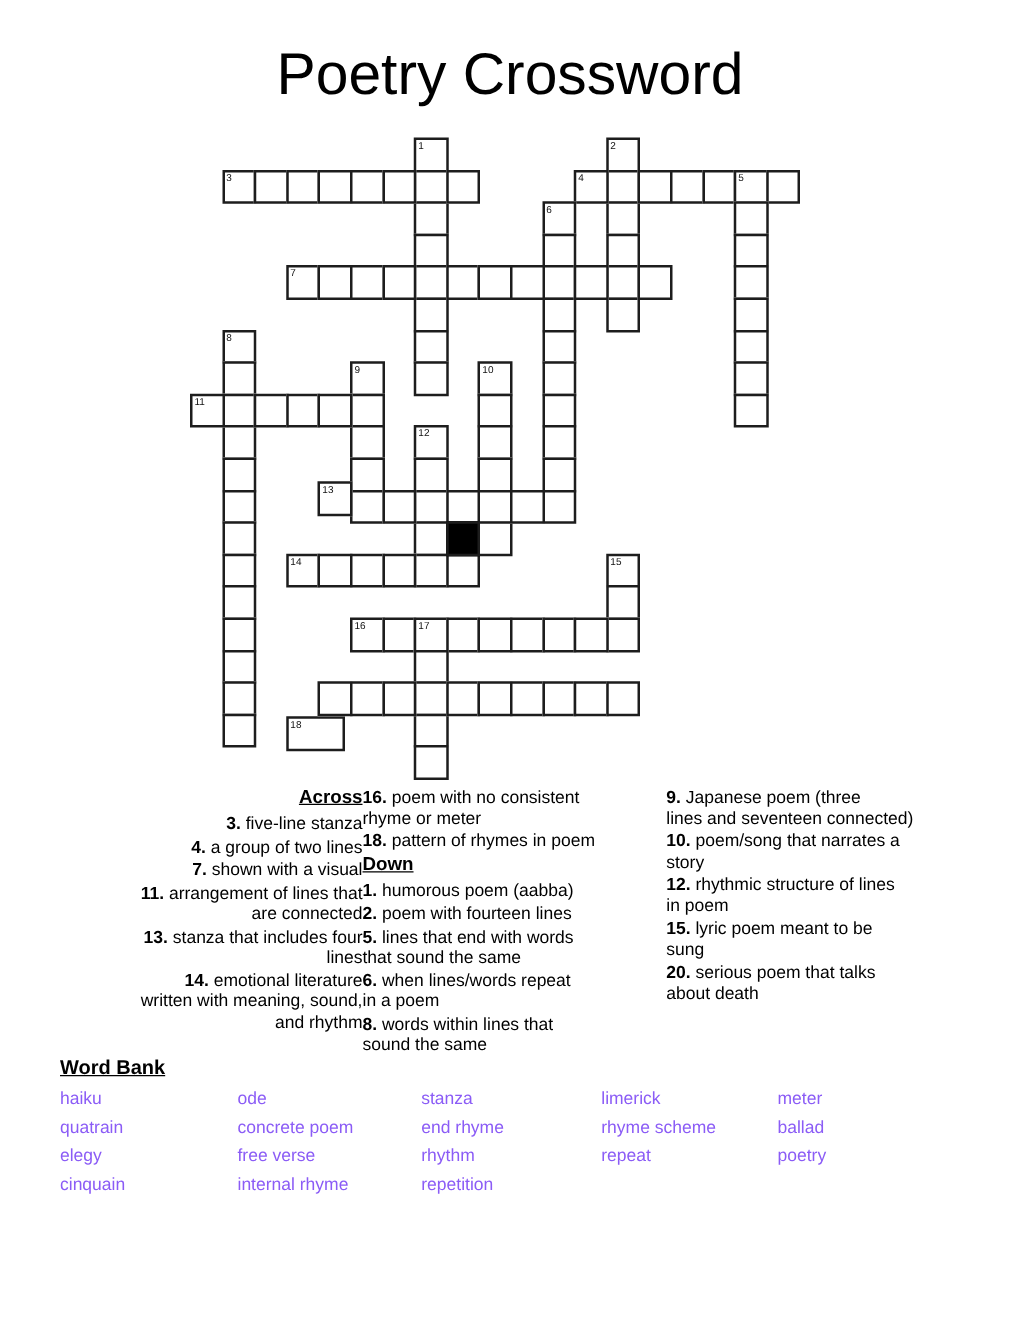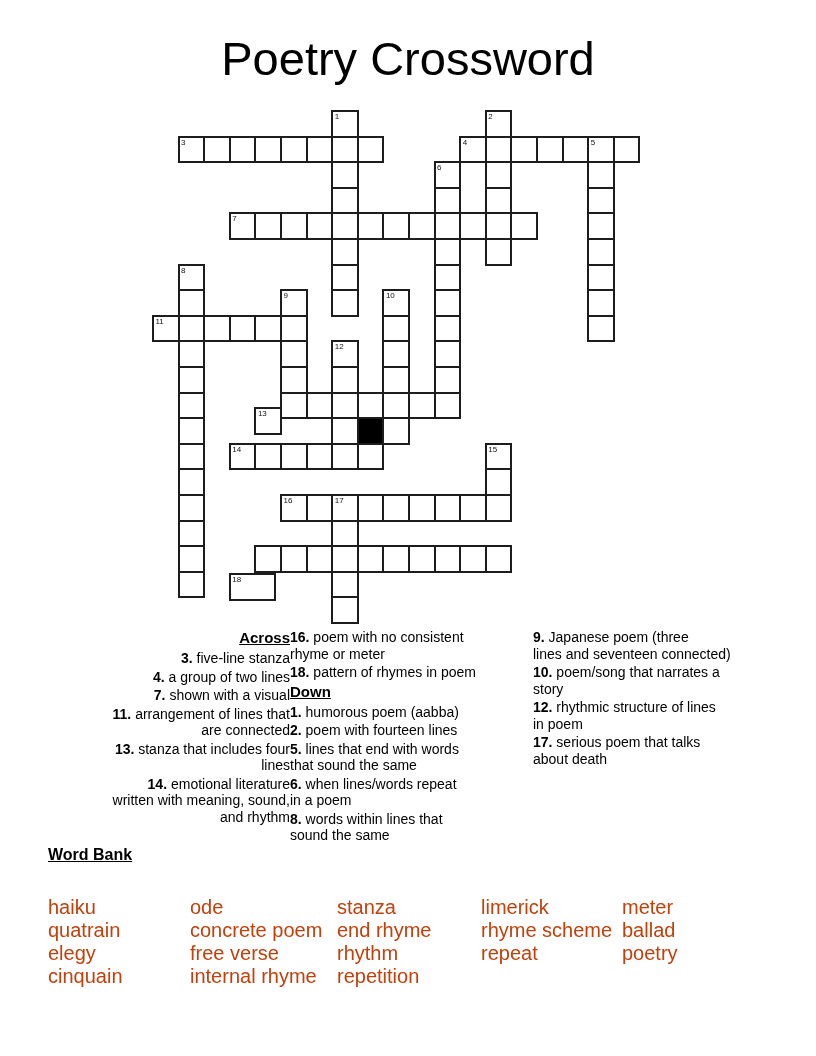--- a/index.html
+++ b/index.html
@@ -33,21 +33,21 @@
     margin:0 0 4px 0;line-height:17px;
   }
   .clue{margin:0 0 2px 0;}
   .clue .cnum{font-weight:700;}
   .clue .ctext{white-space:pre-line;}
   
   .wb-title{
     position:absolute;left:48px;top:846px;font-size:16px;font-weight:700;
     text-decoration:underline;line-height:18px;margin:0;color:#000;
   }
-  .wb-col{position:absolute;top:896px;font-size:20px;line-height:23px;color:#c2410c;}
+  .wb-col{position:absolute;top:867px;font-size:14px;line-height:23px;color:#8b5cf6;}
   .wb-col.w1{left:48px;}
   .wb-col.w2{left:190px;}
   .wb-col.w3{left:337px;}
   .wb-col.w4{left:481px;}
   .wb-col.w5{left:622px;}
   .wb-word{margin:0;}
 </style>
 </head>
 <body>
 
@@ -159,21 +159,21 @@
       <div class="cell" style="left: 203.2px; top: 314.8px;"></div>
       <div class="cell" style="left: 228.8px; top: 314.8px;"></div>
       <div class="cell" style="left: 254.4px; top: 314.8px;"></div>
       <div class="cell" style="left: 331.2px; top: 340.4px; text-decoration: underline;">
         <span class="cellnum">12</span>
       </div>
       <div class="cell" style="left: 331.2px; top: 366px;"></div>
       <div class="cell" style="left: 331.2px; top: 391.6px;"></div>
       <div class="cell" style="left: 331.2px; top: 417.2px;"></div>
       <div class="cell" style="left: 331.2px; top: 442.8px;"></div>
-      <div class="cell" style="left: 254.4px; top: 407px;">
+      <div class="cell" style="left: 254.4px; top: 385px;">
         <span class="cellnum">13</span>
       </div>
       <div class="cell" style="left: 305.6px; top: 391.6px;"></div>
       <div class="cell" style="left: 356.8px; top: 391.6px;"></div>
       <div class="cell" style="left: 408px; top: 391.6px;"></div>
       <div class="cell" style="left: 228.8px; top: 442.8px;">
         <span class="cellnum">14</span>
       </div>
       <div class="cell" style="left: 254.4px; top: 442.8px;"></div>
       <div class="cell" style="left: 280px; top: 442.8px;"></div>
@@ -242,21 +242,23 @@
       <p class="clue"><span class="cnum">8. </span><span class="ctext">words within lines that
 sound the same</span></p>
     </div>
   <div class="clue-col c3">
       <p class="clue"><span class="cnum">9. </span><span class="ctext">Japanese poem (three
 lines and seventeen connected)</span></p>
       <p class="clue"><span class="cnum">10. </span><span class="ctext">poem/song that narrates a
 story</span></p>
       <p class="clue"><span class="cnum">12. </span><span class="ctext">rhythmic structure of lines
 in poem</span></p>
-      <p class="clue"><span class="cnum">17. </span><span class="ctext">serious poem that talks
+      <p class="clue"><span class="cnum">15. </span><span class="ctext">lyric poem meant to be
+sung</span></p>
+      <p class="clue"><span class="cnum">20. </span><span class="ctext">serious poem that talks
 about death</span></p>
     </div>
 
   <p class="wb-title">Word Bank</p>
   <div>
     <div class="wb-col w1">
         <p class="wb-word">haiku</p>
         <p class="wb-word">quatrain</p>
         <p class="wb-word">elegy</p>
         <p class="wb-word">cinquain</p>

